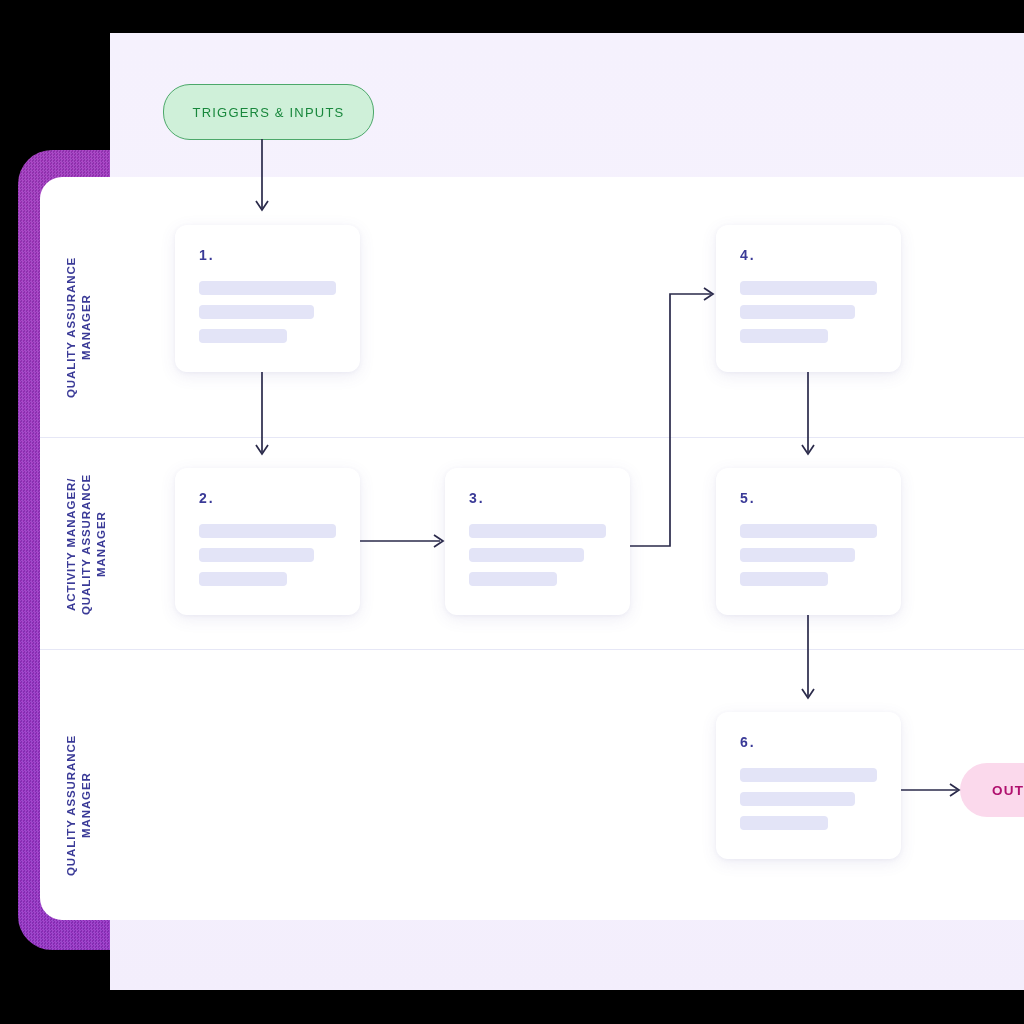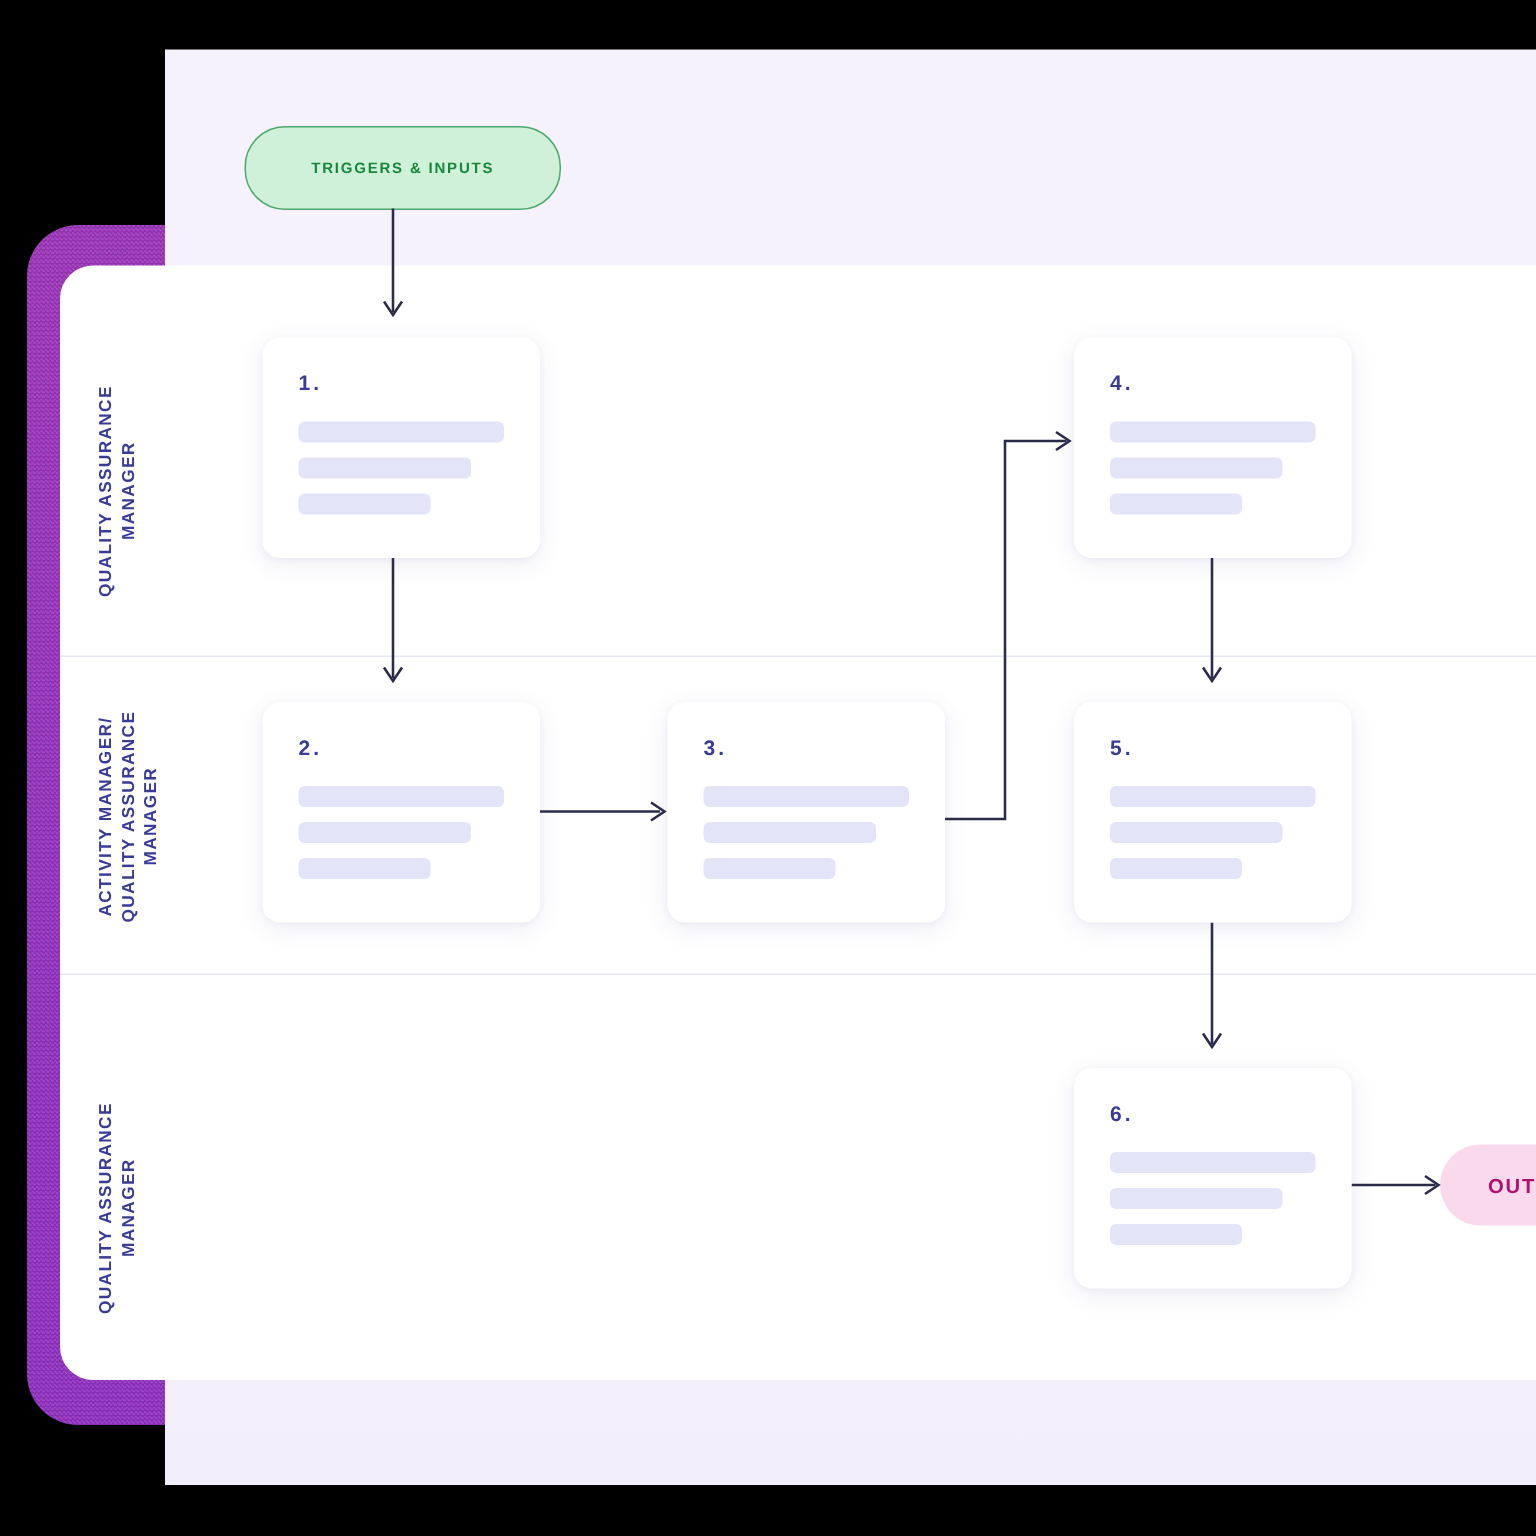--- a/index.html
+++ b/index.html
@@ -96,22 +96,22 @@
     top: 84px;
     width: 209px;
     height: 54px;
     border-radius: 27px;
     background: #CFF0D9;
     border: 1.6px solid #4CA86A;
     display: flex;
     align-items: center;
     justify-content: center;
     color: #18873C;
-    font-size: 10px;
-    font-weight: bold;
+    font-size: 13px;
+    font-weight: normal;
     letter-spacing: 1.2px;
   }
 
   
   .output-pill {
     position: absolute;
     left: 960px;
     top: 763px;
     width: 180px;
     height: 54px;

